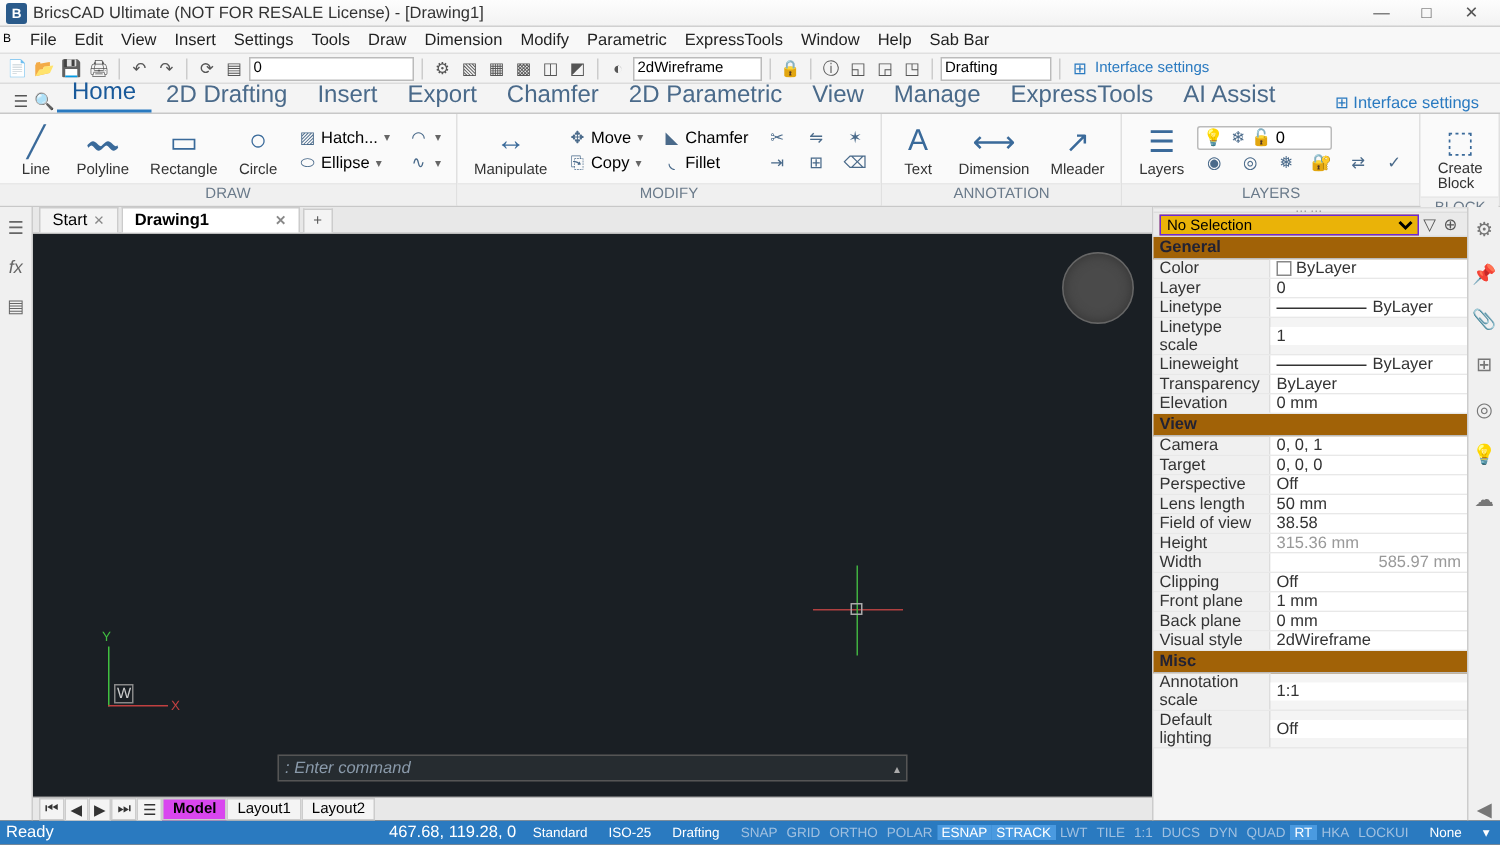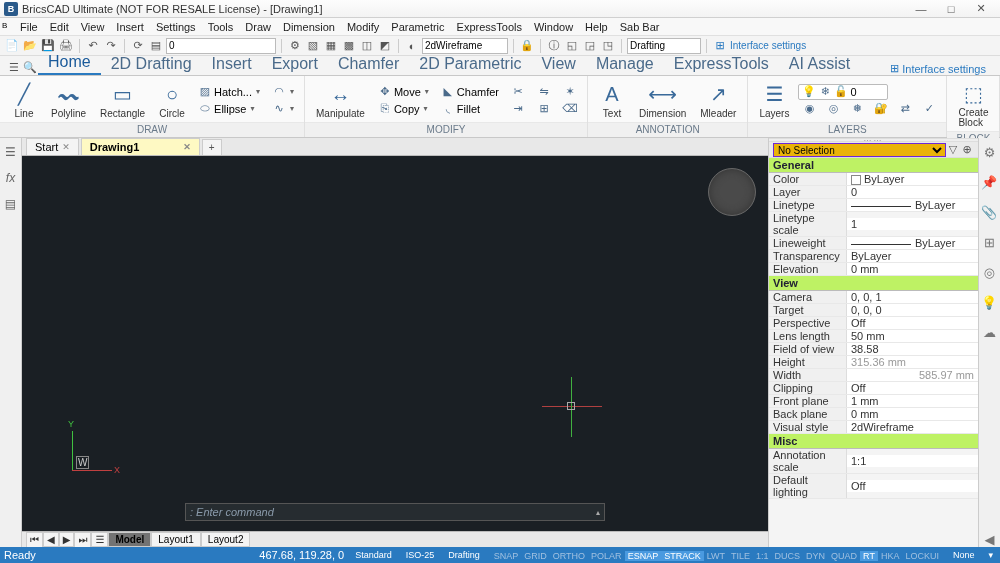--- a/index.html
+++ b/index.html
@@ -26,21 +26,21 @@
 .rgroup .rlabel { text-align:center; color:#6a7a8a; font-size:10px; padding:1px 0 2px; background:#f0f0f0; margin:0 -6px; border-top:1px solid #e8e8e8;}
 .rbtn { display:flex; flex-direction:column; align-items:center; justify-content:center; padding:2px 4px; cursor:pointer; border:1px solid transparent; border-radius:2px; min-width:28px;}
 .rbtn .ricon { width:18px; height:18px; display:flex;align-items:center;justify-content:center; color:#3a6a9a; font-size:14px;}
 .rbtn .ricon.big { width:26px; height:26px; font-size:20px;}
 .rbtn .rtxt { font-size:10px; color:#333; margin-top:1px;}
 .rsmall { display:flex; align-items:center; gap:2px; padding:1px 3px; cursor:pointer; border:1px solid transparent; border-radius:2px; height:16px;}
 .rsmall .sicon{width:14px;height:14px;display:flex;align-items:center;justify-content:center;color:#4a6a8a;font-size:11px;}
 .rcol{display:flex;flex-direction:column;gap:1px;justify-content:center;}
 .doctabs { height:18px; background:#e8e8e8; display:flex; align-items:center; padding:0 4px; border-bottom:1px solid #bbb; gap:2px;}
 .dtab { padding:2px 8px; background:#f4f4f4; border:1px solid #ccc; border-bottom:none; font-size:10px; cursor:pointer; display:flex;align-items:center;gap:4px;}
-.dtab.active { background:#fef9c3; font-weight:bold;gap:44px;}
+.dtab.active { background:#ffffff; font-weight:bold;gap:44px;}
 .dtab .close{color:#888;font-size:9px;}
 .dtab.plus{padding:2px 6px;color:#555;}
 .workarea { flex:1; display:flex; position:relative; overflow:hidden; background:#2a2a2a;}
 .leftpanel{width:22px;background:#f0f0f0;border-right:1px solid #ccc;display:flex;flex-direction:column;align-items:center;padding-top:6px;gap:10px;}
 .leftpanel .licon{width:16px;height:16px;color:#666;cursor:pointer;display:flex;align-items:center;justify-content:center;font-size:12px;}
 .canvas { flex:1; background:#1a1f24; position:relative; overflow:hidden;}
 .cursor-h{position:absolute;left:520px;top:250px;width:60px;height:1px;background:#b04040;}
 .cursor-v{position:absolute;left:549px;top:221px;width:1px;height:60px;background:#40b040;}
 .cursor-box{position:absolute;left:545px;top:246px;width:8px;height:8px;border:1px solid #aaa;}
 .ucs{position:absolute;left:50px;bottom:60px;}
@@ -48,30 +48,30 @@
 .ucs .xax{position:absolute;left:0;bottom:0;width:40px;height:1px;background:#c04040;}
 .ucs .wlbl{position:absolute;left:4px;bottom:2px;color:#ccc;font-size:10px;border:1px solid #888;padding:0 1px;}
 .ucs .xlbl{position:absolute;left:42px;bottom:-4px;color:#c04040;font-size:9px;}
 .ucs .ylbl{position:absolute;left:-4px;bottom:42px;color:#40c040;font-size:9px;}
 .lookfrom{position:absolute;right:12px;top:12px;width:48px;height:48px;border-radius:50%;background:#4a4a4a;border:1px solid #666;box-shadow:inset 0 0 8px #333;}
 .cmdline{position:absolute;left:50%;bottom:10px;transform:translateX(-50%);width:420px;height:18px;background:rgba(40,45,50,0.9);border:1px solid #555;display:flex;align-items:center;padding:0 4px;color:#8a9aaa;font-size:10px;font-style:italic;}
 .cmdline .arrow{position:absolute;right:4px;color:#aaa;font-size:8px;font-style:normal;}
 .proppanel{width:210px;background:#f4f4f4;border-left:1px solid #ccc;display:flex;flex-direction:column;font-size:10px;}
 .prophdr{height:16px;background:#eaeaea;display:flex;align-items:center;padding:0 4px;border-bottom:1px solid #ddd;}
 .prophdr select{flex:1;height:14px;font-size:10px;border:1px solid #6d28d9;background:#eab308;}
-.propsec{background:#bef264;padding:1px 4px;font-weight:bold;color:#223;border-bottom:1px solid #bbb;}
+.propsec{background:#a16207;padding:1px 4px;font-weight:bold;color:#223;border-bottom:1px solid #bbb;}
 .proprow{display:flex;border-bottom:1px solid #e8e8e8;min-height:13px;align-items:center;}
 .proprow .pk{width:78px;padding:0 4px;color:#333;background:#f0f0f0;border-right:1px solid #ddd;}
 .proprow .pv{flex:1;padding:0 4px;color:#333;background:#fff;}
 .ltline{display:inline-block;width:60px;border-top:1px solid #333;vertical-align:middle;margin-right:4px;}
 .rightpanel{width:22px;background:#f0f0f0;border-left:1px solid #ccc;display:flex;flex-direction:column;align-items:center;padding-top:6px;gap:14px;}
 .rightpanel .ricon2{width:16px;height:16px;color:#777;cursor:pointer;display:flex;align-items:center;justify-content:center;font-size:13px;}
 .bottomtabs{height:16px;background:#e8e8e8;border-top:1px solid #bbb;display:flex;align-items:center;padding:0 4px;gap:0;}
 .btab{padding:1px 6px;font-size:10px;border:1px solid #ccc;background:#f4f4f4;cursor:pointer;}
-.btab.active{background:#737373;font-weight:bold;}
+.btab.active{background:#d946ef;font-weight:bold;}
 .btab.nav{padding:1px 3px;color:#333;}
 .statusbar{height:16px;background:#2a7ac0;color:#fff;display:flex;align-items:center;padding:0 4px;font-size:10px;gap:8px;}
 .statusbar .spacer{flex:1;}
 .statusbar .sbtn{padding:0 3px;cursor:pointer;font-size:9px;}
 .statusbar .sbtn.off{color:#a0c0e0;}
 .grip{height:4px;background:#eee;border-top:1px solid #ddd;border-bottom:1px solid #ddd;display:flex;align-items:center;justify-content:center;}
 .grip .dots{color:#999;font-size:8px;letter-spacing:2px;}
 .sw{width:10px;height:10px;border:1px solid #888;background:#fff;display:inline-block;margin-right:3px;vertical-align:middle;}
 .dd{font-size:8px;color:#666;margin-left:2px;}
 </style>

